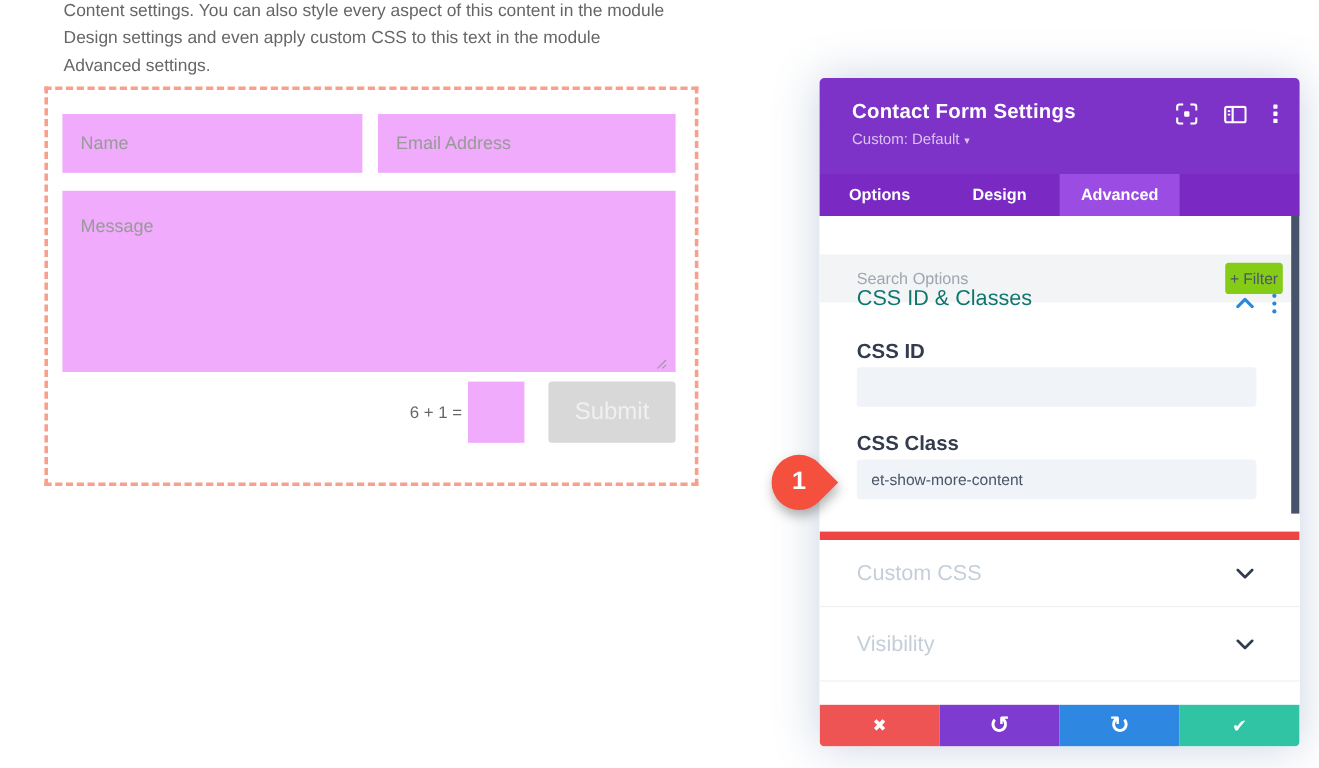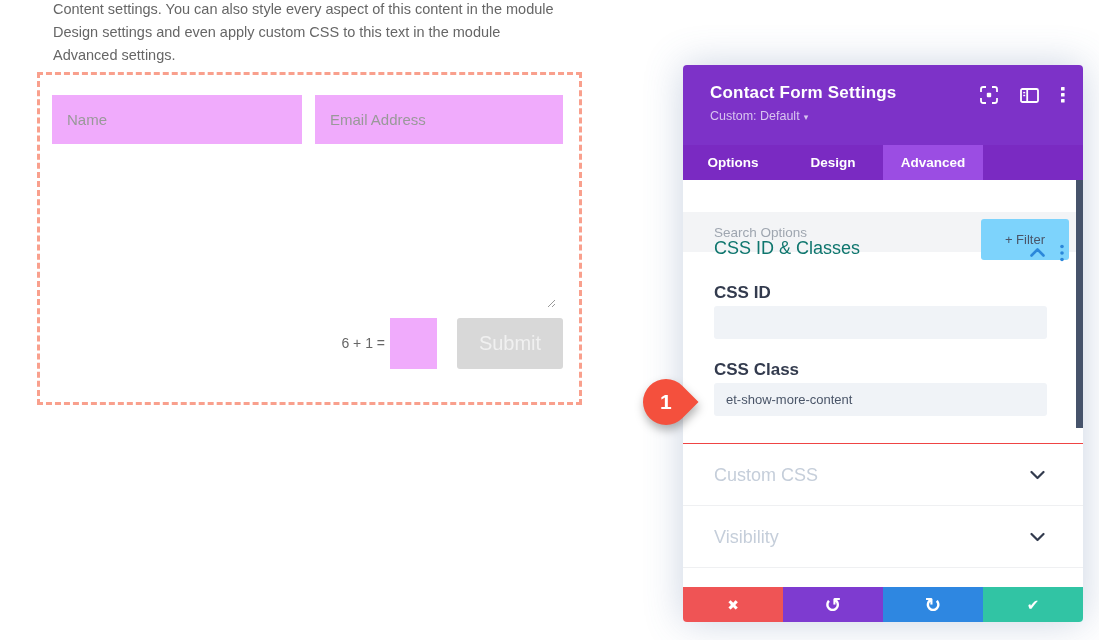--- a/index.html
+++ b/index.html
@@ -52,36 +52,36 @@
            color:#fff; font-size:13.5px; font-weight:bold; cursor:pointer; }
   .p-tab.active { background:#9B4DE3; }
 
   .p-body { position:relative; height:407px; background:#fff; overflow:hidden; }
 
   .search-row { position:absolute; left:0; top:0; width:100%; height:40px; background:#F3F4F6;margin-top:32px; }
   .search-input { position:absolute; left:31px; top:0; width:230px; height:40px;
                   border:none; outline:none; background:transparent;
                   font-family:inherit; font-size:13.5px; color:#4A5568; }
   .search-input::placeholder { color:#9FA6B0; opacity:1; }
-  .filter-btn { position:absolute; right:14px; top:7px; height:41px; padding:0 24px;
-                background:#7dd3fc; border:none; border-radius:3px; cursor:pointer;
+  .filter-btn { position:absolute; right:14px; top:7px; height:26px; padding:0 4px;
+                background:#84cc16; border:none; border-radius:3px; cursor:pointer;
                 font-family:inherit; font-size:13px; color:#4A5568; }
 
   .sec-title { position:absolute; left:31px; top:58px; font-size:18px; color:#0f766e; cursor:pointer; }
   .sec-chevron { position:absolute; right:38px; top:68px; cursor:pointer; }
   .sec-kebab { position:absolute; right:19px; top:64px; cursor:pointer; }
 
   .f-label { position:absolute; left:31px; font-size:17px; font-weight:bold; color:#333B4E; }
   .f-input { position:absolute; left:31px; width:333px; height:33px; background:#F0F3F7;
              border:none; outline:none; border-radius:3px; padding:0 12px;
              font-family:inherit; font-size:13px; color:#4A5568; }
 
   .collapsed { position:absolute; left:0; top:263px; width:100%; }
   .c-row { position:relative; height:63px; border-bottom:1px solid #EFF0F2; cursor:pointer; }
-  .c-row:first-child { border-top:1px solid #ef4444; height:63px; }
+  .c-row:first-child { border-top:7px solid #ef4444; height:63px; }
   .c-row:last-child { height:62px; }
   .c-title { position:absolute; left:31px; top:50%; transform:translateY(-50%);
              font-size:18px; color:#C5CEDA; }
   .c-chevron { position:absolute; right:38px; top:50%; transform:translateY(-50%); }
 
   .p-scrollbar { position:absolute; right:0; top:0; width:7px; height:248px;
                  background:#46536B; cursor:grab; }
 
   .p-footer { height:35px; display:flex; border-radius:0 0 4px 4px; overflow:hidden; }
   .f-btn { flex:1; border:none; cursor:pointer; color:#fff; font-family:inherit;
@@ -98,20 +98,21 @@
 
   <div class="intro">
     <div>Content settings. You can also style every aspect of this content in the module</div>
     <div>Design settings and even apply custom CSS to this text in the module</div>
     <div>Advanced settings.</div>
   </div>
 
   <div class="dotted-box">
     <input class="fld fld-name" placeholder="Name" style="">
     <input class="fld fld-email" placeholder="Email Address" style="">
+    <textarea class="fld fld-msg" placeholder="Message" style=""></textarea>
     <svg class="grip" width="11" height="11" viewBox="0 0 11 11">
       <line x1="3" y1="10" x2="10" y2="3" stroke="#999" stroke-width="1"></line>
       <line x1="7" y1="10" x2="10" y2="7" stroke="#999" stroke-width="1"></line>
     </svg>
     <span class="captcha-q">6 + 1 =</span>
     <input class="fld fld-captcha" style="">
     <button class="btn-submit">Submit</button>
   </div>
 
   <div class="badge-wrap">

